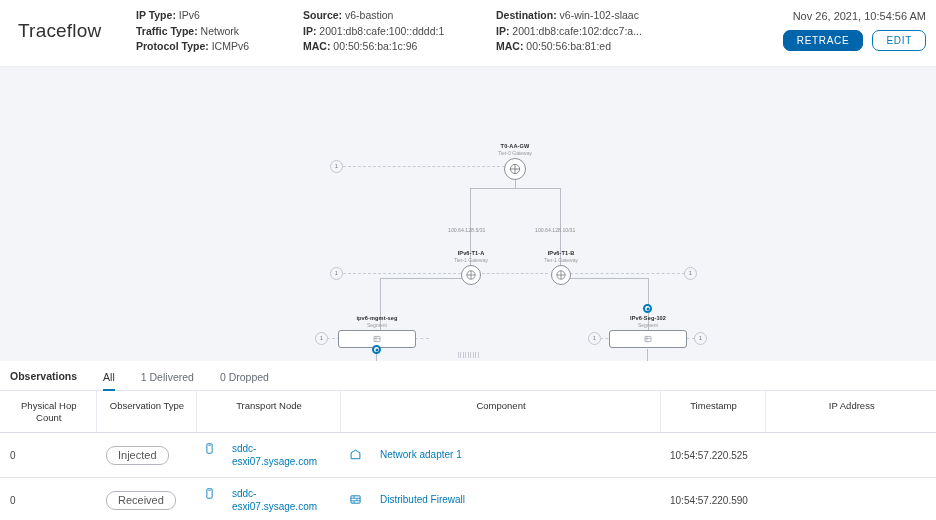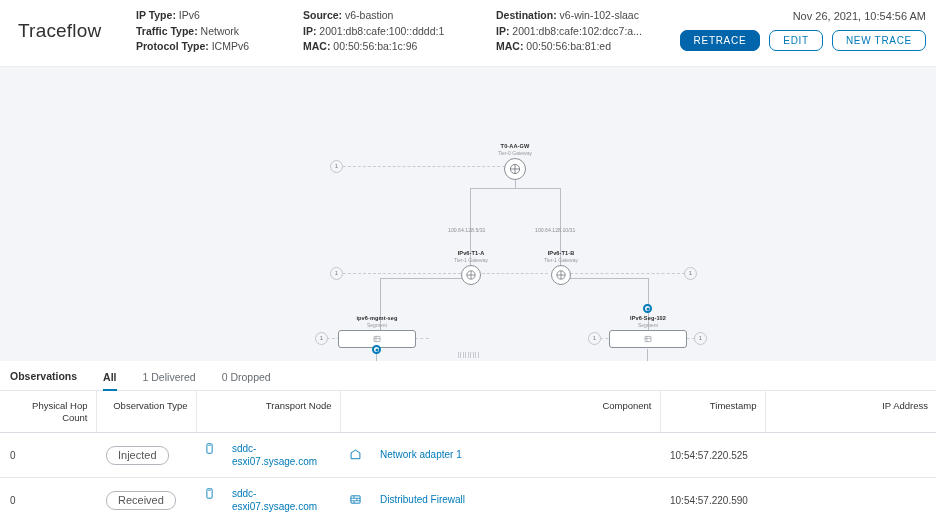--- a/index.html
+++ b/index.html
@@ -123,26 +123,26 @@
   .obs-bar {
     height: 30px; display: flex; align-items: center;
     padding: 0 0 0 10px; gap: 26px; background: #ffffff;
     border-bottom: 1px solid #e4e6ec;
   }
   .obs-label { font-size: 10.5px; font-weight: bold; color: #313131; }
   .obs-tab {
     font-size: 10.5px; color: #666c72; height: 30px; line-height: 32px;
     cursor: pointer; white-space: nowrap;
   }
-  .obs-tab.active { color: #313131; border-bottom: 2px solid #0079b8; font-weight: bold; }
+  .obs-tab.active { color: #313131; border-bottom: 2px solid #0079b8; font-weight: normal; }
 
   table.grid { width: 936px; border-collapse: collapse; table-layout: fixed; }
   table.grid th {
     font-size: 9.5px; font-weight: normal; color: #313131;
-    text-align: right; vertical-align: top;
+    text-align: center; vertical-align: top;
     padding: 9px 8px 8px 10px;
     border-bottom: 1px solid #d9dce3;
     border-right: 1px solid #e8eaef;
     background: #ffffff; line-height: 12px;
   }
   table.grid th:last-child { border-right: none; }
   table.grid td {
     font-size: 10px; color: #444; vertical-align: middle;
     padding: 9px 8px 9px 10px;
     border-bottom: 1px solid #e4e6ec;
@@ -180,21 +180,20 @@
       <div class="row"><span class="k">Destination:</span> <span>v6-win-102-slaac</span></div>
       <div class="row"><span class="k">IP:</span> <span>2001:db8:cafe:102:dcc7:a...</span></div>
       <div class="row"><span class="k">MAC:</span> <span>00:50:56:ba:81:ed</span></div>
     </div>
 
     <div class="ts">Nov 26, 2021, 10:54:56 AM</div>
 
     <div class="btn-row">
       <div class="btn primary">RETRACE</div>
       <div class="btn">EDIT</div>
-      <div class="btn">NEW TRACE</div>
     </div>
   </div>
 
   <div class="canvas">
 
     <div class="solidline" style="left:515px; top:103px; width:1px; height:18px;"></div>
     <div class="solidline" style="left:470px; top:121px; width:91px; height:1px;"></div>
     <div class="solidline" style="left:470px; top:121px; width:1px; height:80px;"></div>
     <div class="solidline" style="left:560px; top:121px; width:1px; height:80px;"></div>
 

